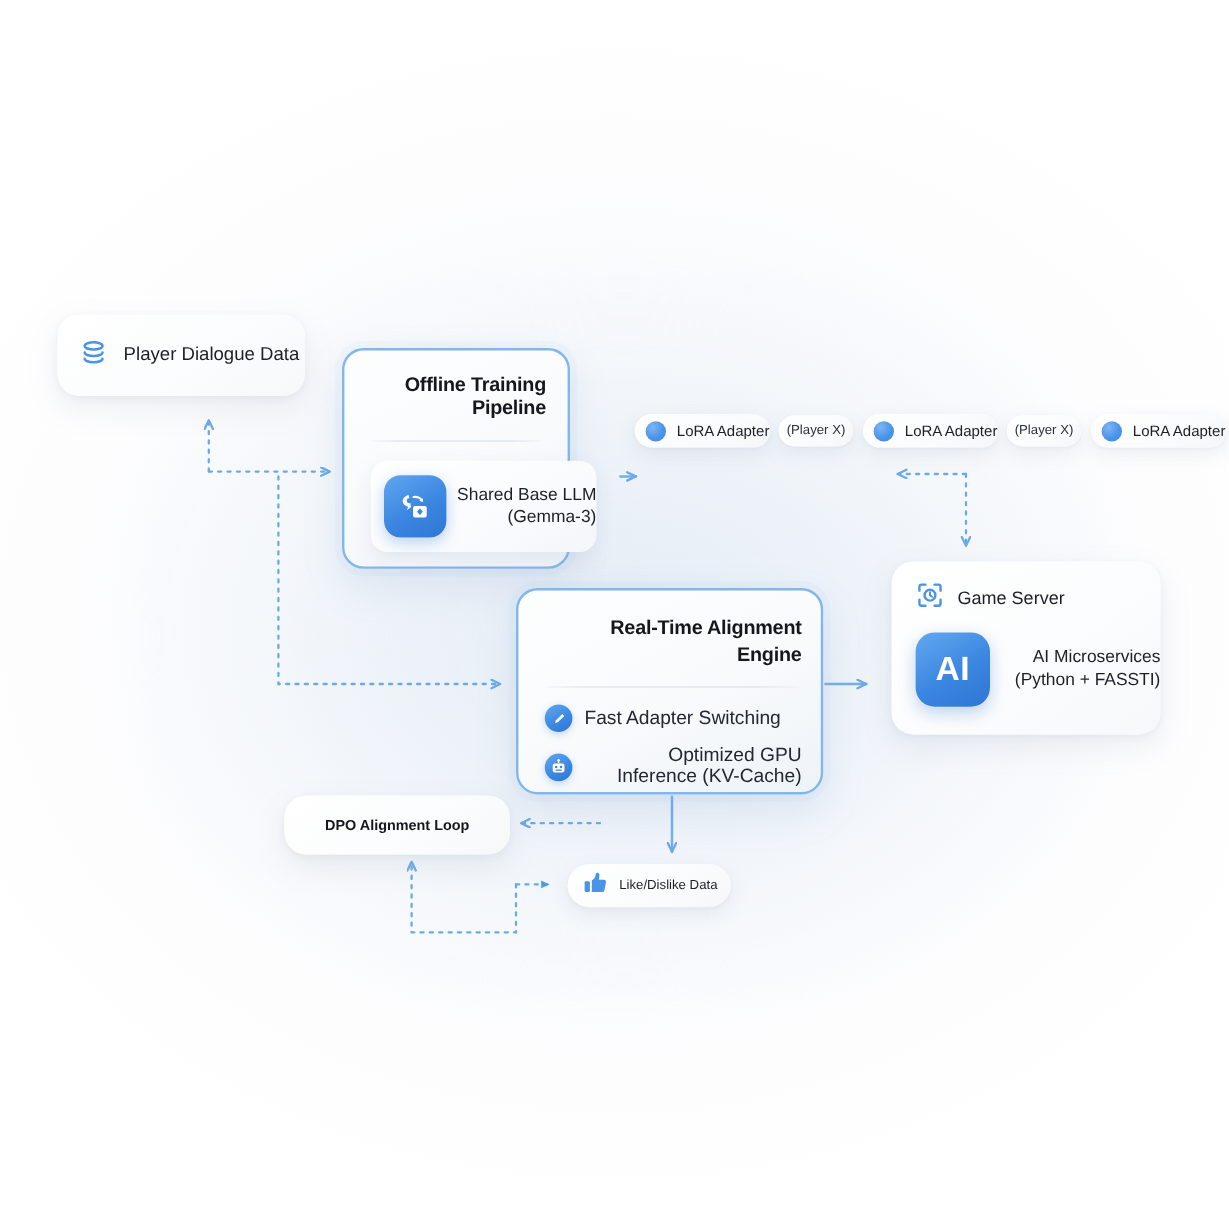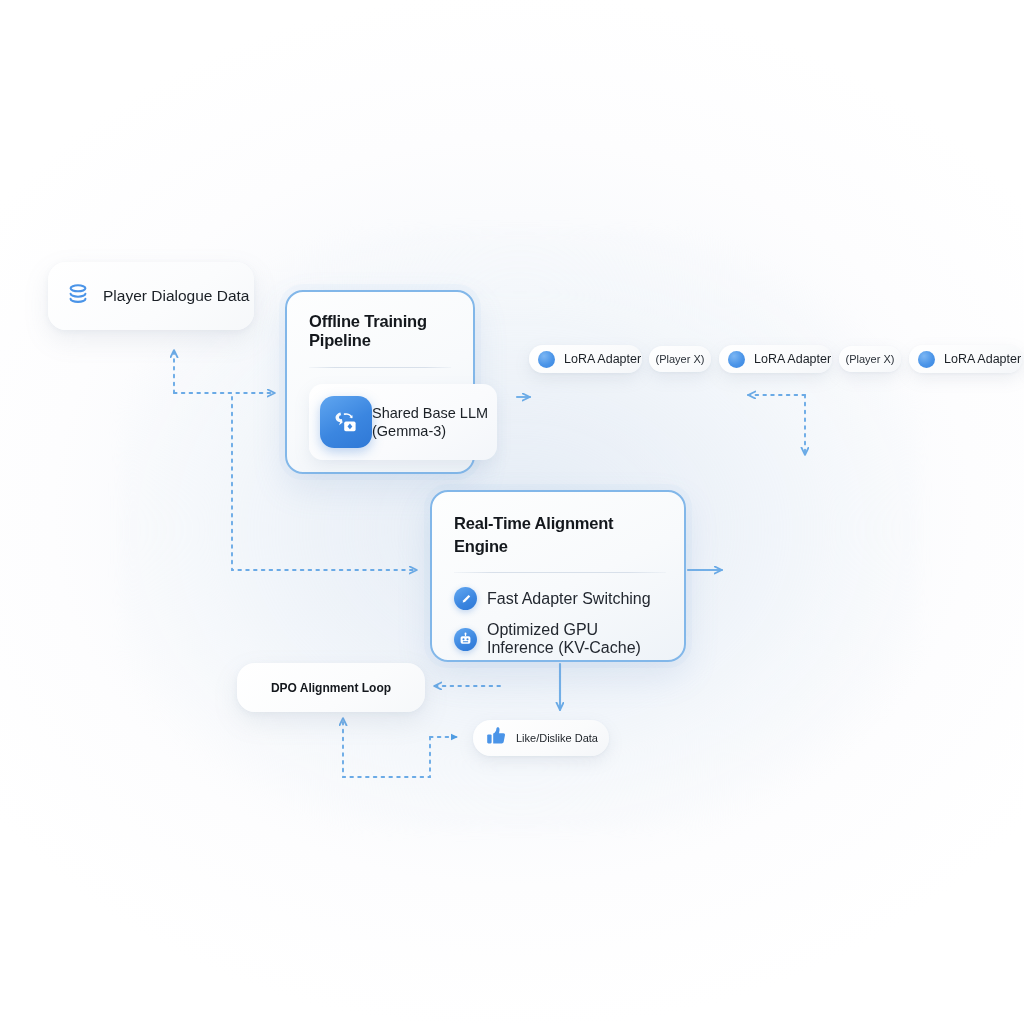--- a/index.html
+++ b/index.html
@@ -15,20 +15,21 @@
     background: #ffffff;
   }
 
   #canvas {
     position: relative;
     width: 1024px;
     height: 1024px;
     background:
       radial-gradient(ellipse 640px 520px at 50% 50%, #f2f5f9 0%, #f7f9fc 42%, #fdfdfe 72%, #ffffff 100%);
     overflow: hidden;
+    text-align: right;
   }
 
   
   #glow {
     position: absolute;
     left: 120px; top: 230px;
     width: 800px; height: 600px;
     background: radial-gradient(ellipse at 50% 50%, rgba(226,234,244,0.85) 0%, rgba(240,245,250,0.45) 55%, rgba(255,255,255,0) 78%);
     filter: blur(6px);
     pointer-events: none;
@@ -383,20 +384,42 @@
             <rect x="4.8" y="9.3" width="5.4" height="1.0" rx="0.5" fill="#3b86e0"></rect>
             <rect x="6.9" y="1.7" width="1.2" height="2.4" rx="0.6" fill="#ffffff"></rect>
             <circle cx="7.5" cy="1.6" r="1.0" fill="#ffffff"></circle>
           </svg>
         </span>
         <span class="label">Optimized GPU Inference (KV-Cache)</span>
       </div>
     </div>
   </div>
 
+  <div class="node soft-card" id="game-server-card">
+    <div id="game-server-head">
+      <span>
+        <svg width="24" height="24" viewBox="0 0 24 24" fill="none">
+          <path d="M3.2,8.2 L3.2,5.0 C3.2,4.0 4.0,3.2 5.0,3.2 L8.2,3.2" stroke="#4a94e8" stroke-width="2.0" stroke-linecap="round"></path>
+          <path d="M15.8,3.2 L19.0,3.2 C20.0,3.2 20.8,4.0 20.8,5.0 L20.8,8.2" stroke="#4a94e8" stroke-width="2.0" stroke-linecap="round"></path>
+          <path d="M20.8,15.8 L20.8,19.0 C20.8,20.0 20.0,20.8 19.0,20.8 L15.8,20.8" stroke="#4a94e8" stroke-width="2.0" stroke-linecap="round"></path>
+          <path d="M8.2,20.8 L5.0,20.8 C4.0,20.8 3.2,20.0 3.2,19.0 L3.2,15.8" stroke="#4a94e8" stroke-width="2.0" stroke-linecap="round"></path>
+          <circle cx="12" cy="12" r="4.5" stroke="#4a94e8" stroke-width="2.0"></circle>
+          <path d="M12,9.6 L12,12 L13.7,13.3" stroke="#4a94e8" stroke-width="1.7" stroke-linecap="round"></path>
+        </svg>
+      </span>
+      <span class="label">Game Server</span>
+    </div>
+
+    <div id="ai-microservices">
+      <span class="ai-tile">
+        <span>AI</span>
+      </span>
+      <span class="label">AI Microservices (Python + FASSTI)</span>
+    </div>
+  </div>
 
   <div class="node soft-card" id="dpo-loop-card">
     <span class="label">DPO Alignment Loop</span>
   </div>
 
   <div class="node pill" id="like-dislike-pill">
     <span>
       <svg width="22" height="22" viewBox="0 0 22 22" fill="none">
         <rect x="2.2" y="9.4" width="4.4" height="9.0" rx="1.1" fill="#4a94e8"></rect>
         <path d="M8.2,18.4 L8.2,8.6 C9.9,7.9 11.2,6.1 11.4,3.7 C11.5,2.6 12.3,2.0 13.2,2.3

